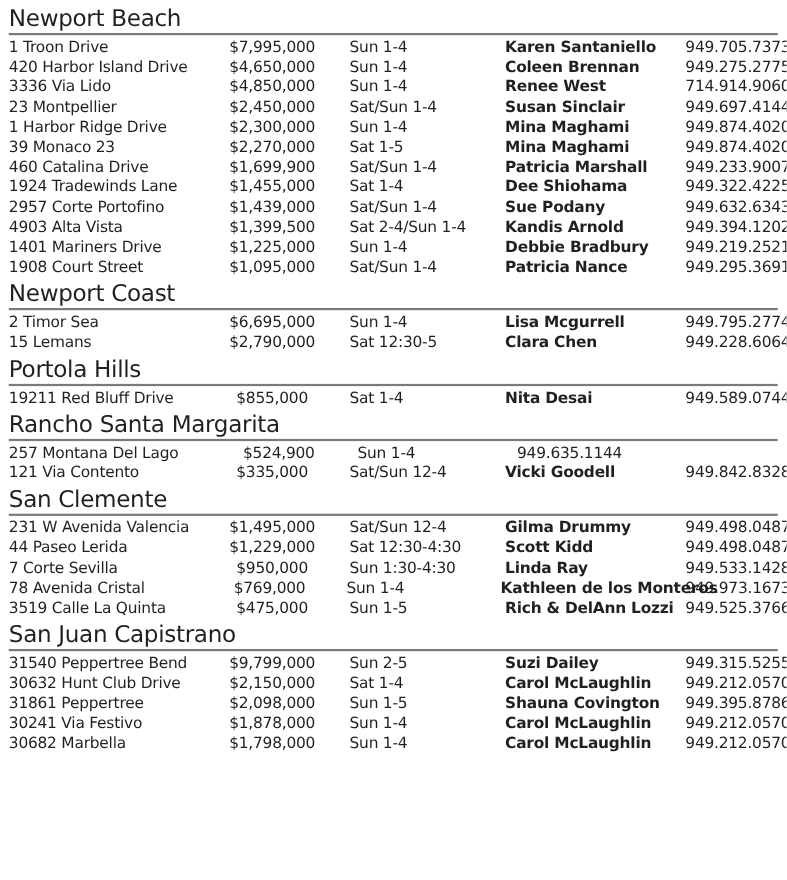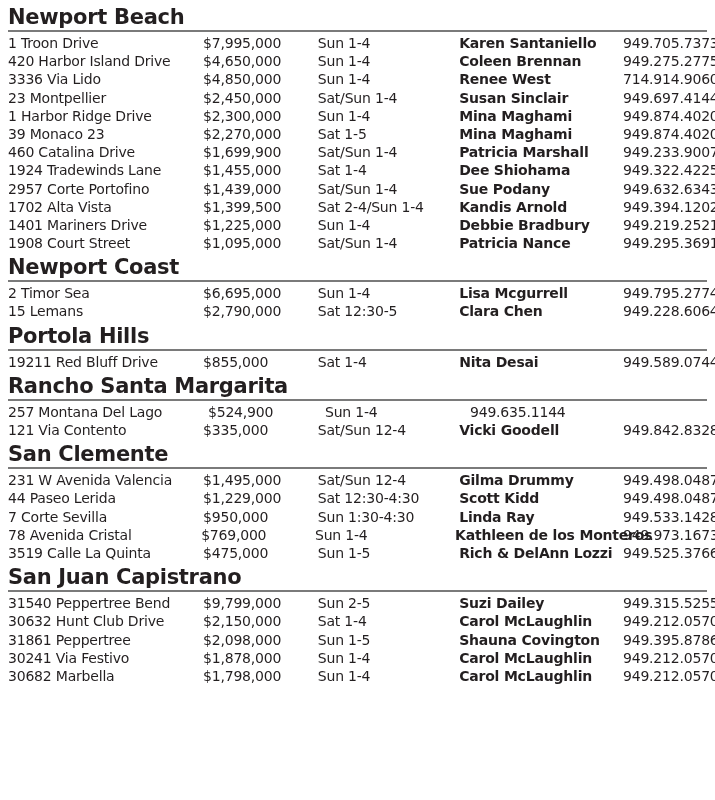--- a/index.html
+++ b/index.html
@@ -8,39 +8,39 @@
     font-family: "DejaVu Sans", sans-serif;
     color: #231f20;
   }
   #listing { position: relative; padding: 4px 8px 0 8px; width: 699px; }
   .section { margin: 0; }
   .heading {
     font-family: "DejaVu Sans", sans-serif;
     font-size: 21px;
     line-height: 26px;
     height: 26px;
-    font-weight: bold;
+    font-weight: normal;
     letter-spacing: -0.3px;
     color: #231f20;
     border-bottom: 2px solid #7a7a7a;
     padding-left: 0;
     margin: 0;
     white-space: nowrap;
   }
   .rows { padding-top: 2px; padding-bottom: 2px; }
   .row {
     display: flex;
     height: 18.2px;
     line-height: 18.2px;
     font-size: 14px;
     letter-spacing: -0.2px;
     white-space: nowrap;
   }
   .c-addr  { width: 200px; }
-  .c-price { width: 91px; text-align: left; }
+  .c-price { width: 91px; text-align: center; }
   .c-time  { width: 145px; padding-left: 26px; }
   .c-agent { width: 168px; font-weight: bold; }
   .c-phone { width: 84px; text-align: right; }
   .row span { overflow: visible; }
 </style>
 </head>
 <body>
 
 <div id="listing">
 
@@ -104,21 +104,21 @@
       <span class="c-phone">949.322.4225</span>
     </div>
         <div class="row">
       <span class="c-addr">2957 Corte Portofino</span>
       <span class="c-price">$1,439,000</span>
       <span class="c-time">Sat/Sun 1-4</span>
       <span class="c-agent">Sue Podany</span>
       <span class="c-phone">949.632.6343</span>
     </div>
         <div class="row">
-      <span class="c-addr">1702 Alta Vista</span>
+      <span class="c-addr">4903 Alta Vista</span>
       <span class="c-price">$1,399,500</span>
       <span class="c-time">Sat 2-4/Sun 1-4</span>
       <span class="c-agent">Kandis Arnold</span>
       <span class="c-phone">949.394.1202</span>
     </div>
         <div class="row">
       <span class="c-addr">1401 Mariners Drive</span>
       <span class="c-price">$1,225,000</span>
       <span class="c-time">Sun 1-4</span>
       <span class="c-agent">Debbie Bradbury</span>

